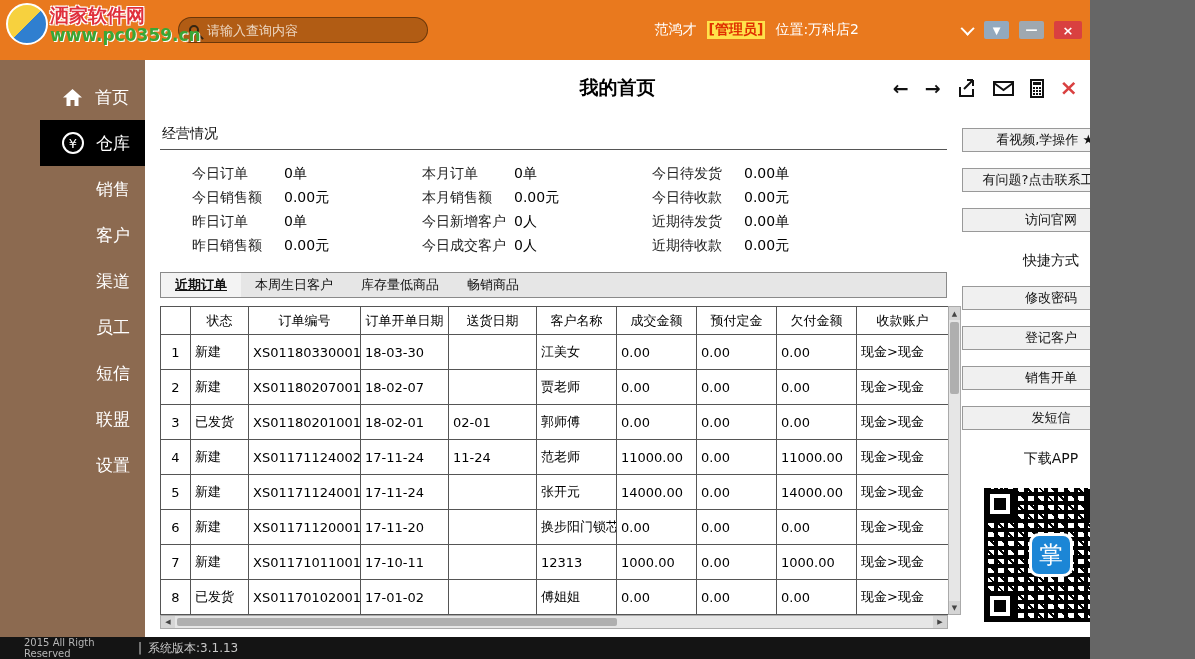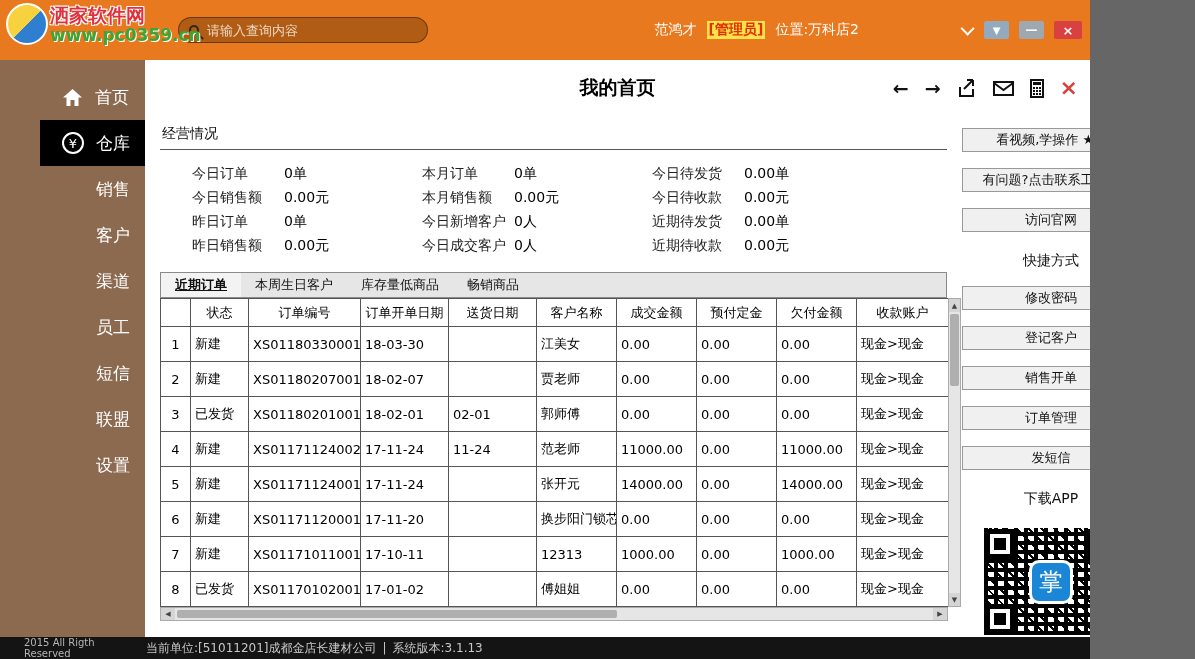--- a/index.html
+++ b/index.html
@@ -55,21 +55,21 @@
   .stats-grid{display:flex;padding:15px 0 8px 32px;}
   .stat-col{width:230px;display:flex;flex-direction:column;gap:7px;justify-content:center;}
   .stat-row{display:flex;font-size:14px;line-height:17px;}
   .stat-label{width:92px;color:#222;flex:0 0 92px;}
   .stat-value{color:#000;}
 
   .tabs{margin-top:10px;border:1px solid #8A8A8A;background:#E6E6E6;height:26px;display:flex;align-items:stretch;}
   .tab{padding:0 14px;font-size:13px;display:flex;align-items:center;cursor:pointer;color:#111;}
   .tab.active{font-weight:bold;text-decoration:underline;background:#F3F3F3;}
 
-  .table-wrap{position:relative;margin-top:0;width:801px;height:324px;}
+  .table-wrap{position:relative;margin-top:8px;width:801px;height:324px;}
   table.orders{width:788px;border-collapse:collapse;table-layout:fixed;}
   .orders th{height:28px;font-size:13px;font-weight:normal;border:1px solid #555;background:#fff;
     text-align:center;overflow:hidden;white-space:nowrap;}
   .orders td{height:35px;font-size:13px;border:1px solid #555;padding:0 4px;overflow:hidden;white-space:nowrap;color:#000;}
   .orders td.rownum{text-align:center;padding:0;}
   .vscroll{position:absolute;right:0;top:0;width:13px;height:309px;background:#E6E6E6;border:1px solid #AAA;
     display:flex;flex-direction:column;align-items:center;}
   .vscroll .arr{height:13px;width:100%;display:flex;align-items:center;justify-content:center;
     background:#D5D5D5;font-size:7px;color:#444;cursor:pointer;}
   .vscroll .thumb{width:9px;height:72px;background:#AFAFAF;margin-top:2px;border-radius:2px;cursor:pointer;}
@@ -423,37 +423,35 @@
           <div style="display:flex;flex-direction:column;align-items:center;">
               <button class="rp-btn">看视频,学操作 ★★</button>
               <button class="rp-btn">有问题?点击联系工程师</button>
               <button class="rp-btn">访问官网</button>
             </div>
           <div class="rp-label">快捷方式</div>
           <div style="display:flex;flex-direction:column;align-items:center;">
               <button class="rp-btn">修改密码</button>
               <button class="rp-btn">登记客户</button>
               <button class="rp-btn">销售开单</button>
-              <button class="rp-btn">订单管理</button>
               <button class="rp-btn">发短信</button>
             </div>
           <div class="rp-label">下载APP</div>
           <div class="qr">
             <div class="qr-noise"></div>
             <div class="qr-finder tl"></div>
             <div class="qr-finder tr"></div>
             <div class="qr-finder bl"></div>
             <div class="qr-center">掌</div>
           </div>
         </aside>
 
       </div>
     </div>
   </div>
 
   <footer class="statusbar">
     <span class="copyright">2015 All Rigth Reserved</span>
-    <span class="unit">当前单位:[51011201]成都金店长建材公司</span>
     <span class="sep">|</span>
     <span>系统版本:3.1.13</span>
   </footer>
 
 </div>
 
 </body></html>

